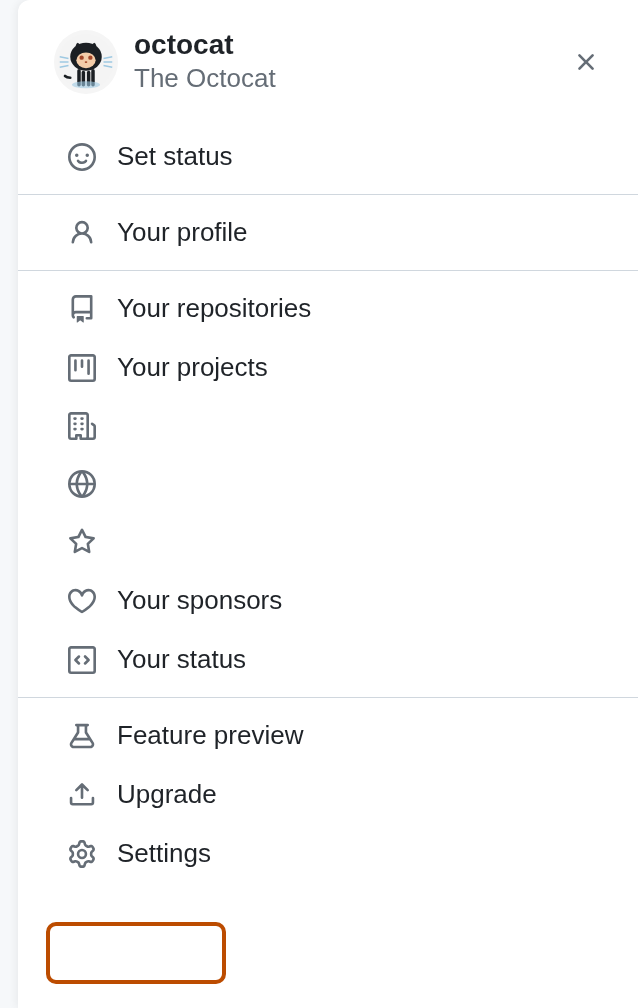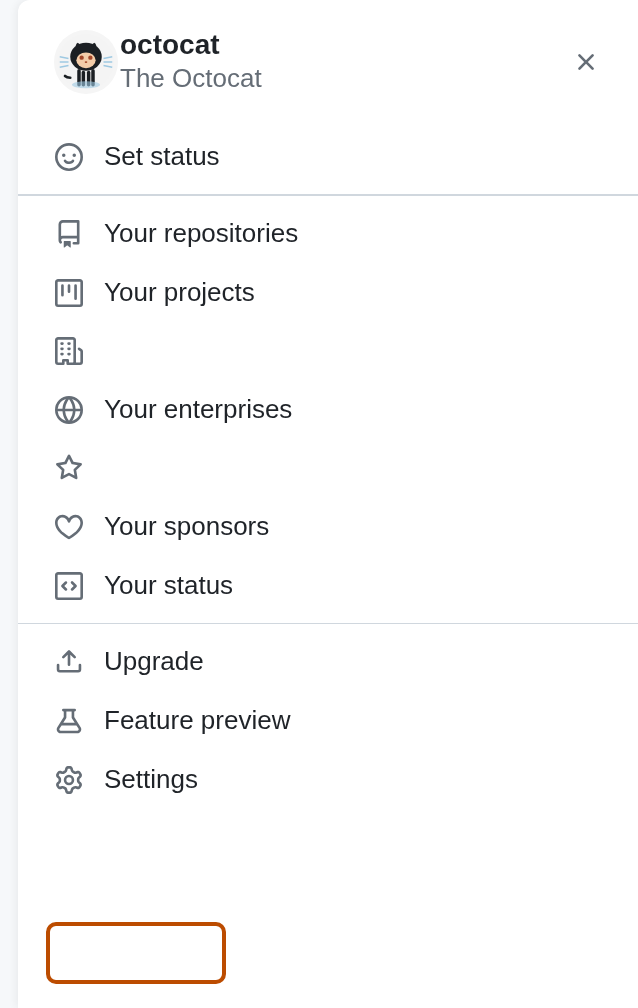--- a/index.html
+++ b/index.html
@@ -39,21 +39,21 @@
       align-items: center;
       justify-content: center;
       flex-shrink: 0;
       overflow: hidden;
     }
     .avatar svg {
       width: 56px;
       height: 56px;
     }
     .user-info {
-      margin-left: 2px;
+      margin-left: 16px;
       flex: 1;
     }
     .username {
       font-size: 28px;
       font-weight: 600;
       color: #1f2328;
       line-height: 1.2;
     }
     .display-name {
       font-size: 26px;
@@ -79,21 +79,21 @@
       padding: 8px 0;
     }
     .divider {
       height: 1px;
       background: #d0d7de;
       margin: 0;
     }
     .menu-item {
       display: flex;
       align-items: center;
-      padding: 14px 36px;
+      padding: 14px 49px;
       cursor: pointer;
       color: #1f2328;
       gap: 20px;
     }
     .menu-icon {
       width: 30px;
       height: 30px;
       display: flex;
       align-items: center;
       justify-content: center;
@@ -162,20 +162,30 @@
         <svg viewBox="0 0 16 16" fill="currentColor">
             <path d="M8 0a8 8 0 1 1 0 16A8 8 0 0 1 8 0ZM1.5 8a6.5 6.5 0 1 0 13 0 6.5 6.5 0 0 0-13 0Zm3.82 1.636a.75.75 0 0 1 1.038.175l.007.009c.103.118.22.222.35.31.264.178.683.37 1.285.37.602 0 1.02-.192 1.285-.371.13-.088.247-.192.35-.31l.007-.008a.75.75 0 0 1 1.222.87l-.022-.015c.02.013.021.015.021.015v.001l-.001.002-.002.003-.005.007-.014.019a2.066 2.066 0 0 1-.184.213c-.16.166-.338.316-.53.445-.63.418-1.37.638-2.127.629-.946 0-1.652-.308-2.126-.63a3.331 3.331 0 0 1-.715-.657l-.014-.02-.005-.006-.002-.003v-.002h-.001l.613-.432-.614.43a.75.75 0 0 1 .183-1.044ZM12 7a1 1 0 1 1-2 0 1 1 0 0 1 2 0ZM5 8a1 1 0 1 1 0-2 1 1 0 0 1 0 2Z"></path>
           </svg>
       </span>
       <span class="menu-label">Set status</span>
     </div>
   </div>
 
   <div class="divider"></div>
 
+  <div class="menu-section">
+    <div class="menu-item">
+      <span class="menu-icon">
+        <svg viewBox="0 0 16 16" fill="currentColor">
+            <path d="M10.561 8.073a6.005 6.005 0 0 1 3.432 5.142.75.75 0 1 1-1.498.07 4.5 4.5 0 0 0-8.99 0 .75.75 0 0 1-1.498-.07 6.004 6.004 0 0 1 3.431-5.142 3.999 3.999 0 1 1 5.123 0ZM10.5 5a2.5 2.5 0 1 0-5 0 2.5 2.5 0 0 0 5 0Z"></path>
+          </svg>
+      </span>
+      <span class="menu-label">Your profile</span>
+    </div>
+  </div>
 
   <div class="divider"></div>
 
   <div class="menu-section">
     <div class="menu-item">
       <span class="menu-icon">
         <svg viewBox="0 0 16 16" fill="currentColor">
             <path d="M2 2.5A2.5 2.5 0 0 1 4.5 0h8.75a.75.75 0 0 1 .75.75v12.5a.75.75 0 0 1-.75.75h-2.5a.75.75 0 0 1 0-1.5h1.75v-2h-8a1 1 0 0 0-.714 1.7.75.75 0 1 1-1.072 1.05A2.495 2.495 0 0 1 2 11.5Zm10.5-1h-8a1 1 0 0 0-1 1v6.708A2.486 2.486 0 0 1 4.5 9h8ZM5 12.25a.25.25 0 0 1 .25-.25h3.5a.25.25 0 0 1 .25.25v3.25a.25.25 0 0 1-.4.2l-1.45-1.087a.249.249 0 0 0-.3 0L5.4 15.7a.25.25 0 0 1-.4-.2Z"></path>
           </svg>
       </span>
@@ -195,21 +205,20 @@
             <path d="M1.75 16A1.75 1.75 0 0 1 0 14.25V1.75C0 .784.784 0 1.75 0h8.5C11.216 0 12 .784 12 1.75v12.5c0 .085-.006.168-.018.25h2.268a.25.25 0 0 0 .25-.25V8.285a.25.25 0 0 0-.111-.208l-1.055-.703a.749.749 0 1 1 .832-1.248l1.055.703c.487.325.779.871.779 1.456v5.965A1.75 1.75 0 0 1 14.25 16h-3.5a.766.766 0 0 1-.197-.026c-.099.017-.2.026-.303.026h-3a.75.75 0 0 1-.75-.75V14h-1v1.25a.75.75 0 0 1-.75.75Zm-.25-1.75c0 .138.112.25.25.25H4v-1.25a.75.75 0 0 1 .75-.75h2.5a.75.75 0 0 1 .75.75v1.25h2.25a.25.25 0 0 0 .25-.25V1.75a.25.25 0 0 0-.25-.25h-8.5a.25.25 0 0 0-.25.25ZM3.75 6h.5a.75.75 0 0 1 0 1.5h-.5a.75.75 0 0 1 0-1.5ZM3 3.75A.75.75 0 0 1 3.75 3h.5a.75.75 0 0 1 0 1.5h-.5A.75.75 0 0 1 3 3.75Zm4 3A.75.75 0 0 1 7.75 6h.5a.75.75 0 0 1 0 1.5h-.5A.75.75 0 0 1 7 6.75ZM7.75 3h.5a.75.75 0 0 1 0 1.5h-.5a.75.75 0 0 1 0-1.5ZM3 9.75A.75.75 0 0 1 3.75 9h.5a.75.75 0 0 1 0 1.5h-.5A.75.75 0 0 1 3 9.75ZM7.75 9h.5a.75.75 0 0 1 0 1.5h-.5a.75.75 0 0 1 0-1.5Z"></path>
           </svg>
       </span>
     </div>
     <div class="menu-item">
       <span class="menu-icon">
         <svg viewBox="0 0 16 16" fill="currentColor">
             <path d="M8 0a8 8 0 1 1 0 16A8 8 0 0 1 8 0ZM5.78 8.75a9.64 9.64 0 0 0 1.363 4.177c.255.426.542.832.857 1.215.245-.296.551-.705.857-1.215A9.64 9.64 0 0 0 10.22 8.75Zm4.44-1.5a9.64 9.64 0 0 0-1.363-4.177c-.307-.51-.612-.919-.857-1.215a9.927 9.927 0 0 0-.857 1.215A9.64 9.64 0 0 0 5.78 7.25Zm-5.944 1.5H1.543a6.507 6.507 0 0 0 4.666 5.5c-.123-.181-.24-.365-.352-.552-.715-1.192-1.437-2.874-1.581-4.948Zm-2.733-1.5h2.733c.144-2.074.866-3.756 1.58-4.948.12-.197.237-.381.353-.552a6.507 6.507 0 0 0-4.666 5.5Zm10.181 1.5c-.144 2.074-.866 3.756-1.58 4.948-.12.197-.237.381-.353.552a6.507 6.507 0 0 0 4.666-5.5Zm2.733-1.5a6.507 6.507 0 0 0-4.666-5.5c.123.181.24.365.353.552.714 1.192 1.436 2.874 1.58 4.948Z"></path>
           </svg>
       </span>
-      <span class="menu-label">Your enterprises</span>
     </div>
     <div class="menu-item">
       <span class="menu-icon">
         <svg viewBox="0 0 16 16" fill="currentColor">
             <path d="M8 .25a.75.75 0 0 1 .673.418l1.882 3.815 4.21.612a.75.75 0 0 1 .416 1.279l-3.046 2.97.719 4.192a.751.751 0 0 1-1.088.791L8 12.347l-3.766 1.98a.75.75 0 0 1-1.088-.79l.72-4.194L.818 6.374a.75.75 0 0 1 .416-1.28l4.21-.611L7.327.668A.75.75 0 0 1 8 .25Zm0 2.445L6.615 5.5a.75.75 0 0 1-.564.41l-3.097.45 2.24 2.184a.75.75 0 0 1 .216.664l-.528 3.084 2.769-1.456a.75.75 0 0 1 .698 0l2.77 1.456-.53-3.084a.75.75 0 0 1 .216-.664l2.24-2.183-3.096-.45a.75.75 0 0 1-.564-.41L8 2.694Z"></path>
           </svg>
       </span>
     </div>
     <div class="menu-item">
       <span class="menu-icon">
@@ -225,40 +234,40 @@
             <path d="M0 1.75C0 .784.784 0 1.75 0h12.5C15.216 0 16 .784 16 1.75v12.5A1.75 1.75 0 0 1 14.25 16H1.75A1.75 1.75 0 0 1 0 14.25Zm1.75-.25a.25.25 0 0 0-.25.25v12.5c0 .138.112.25.25.25h12.5a.25.25 0 0 0 .25-.25V1.75a.25.25 0 0 0-.25-.25Zm7.47 3.97a.75.75 0 0 1 1.06 0l2 2a.75.75 0 0 1 0 1.06l-2 2a.749.749 0 0 1-1.275-.326.749.749 0 0 1 .215-.734L10.69 8 9.22 6.53a.75.75 0 0 1 0-1.06ZM6.78 6.53 5.31 8l1.47 1.47a.749.749 0 0 1-.326 1.275.749.749 0 0 1-.734-.215l-2-2a.75.75 0 0 1 0-1.06l2-2a.751.751 0 0 1 1.042.018.751.751 0 0 1 .018 1.042Z"></path>
           </svg>
       </span>
       <span class="menu-label">Your status</span>
     </div>
   </div>
 
   <div class="divider"></div>
 
   <div class="menu-section">
+    <div class="menu-item">
+      <span class="menu-icon">
+        <svg viewBox="0 0 16 16" fill="currentColor">
+            <path d="M5 5.782V2.5h-.25a.75.75 0 0 1 0-1.5h6.5a.75.75 0 0 1 0 1.5H11v3.282l3.666 5.76C15.619 13.04 14.543 15 12.767 15H3.233c-1.776 0-2.852-1.96-1.899-3.458Zm-2.4 6.565a.75.75 0 0 0 .633 1.153h9.534a.75.75 0 0 0 .633-1.153L12.225 10.5h-8.45ZM9.5 2.5h-3V6c0 .143-.04.283-.117.403L4.73 9h6.54L9.617 6.403A.746.746 0 0 1 9.5 6Z"></path>
+          </svg>
+      </span>
+      <span class="menu-label">Feature preview</span>
+    </div>
     <div class="menu-item">
       <span class="menu-icon">
         <svg viewBox="0 0 16 16" fill="currentColor">
             <path d="M2.75 14A1.75 1.75 0 0 1 1 12.25v-2.5a.75.75 0 0 1 1.5 0v2.5c0 .138.112.25.25.25h10.5a.25.25 0 0 0 .25-.25v-2.5a.75.75 0 0 1 1.5 0v2.5A1.75 1.75 0 0 1 13.25 14Z"></path>
             <path d="M11.78 4.72a.749.749 0 1 1-1.06 1.06L8.75 3.811V9.5a.75.75 0 0 1-1.5 0V3.811L5.28 5.78a.749.749 0 1 1-1.06-1.06l3.25-3.25a.749.749 0 0 1 1.06 0l3.25 3.25Z"></path>
           </svg>
       </span>
       <span class="menu-label">Upgrade</span>
     </div>
     <div class="menu-item">
       <span class="menu-icon">
         <svg viewBox="0 0 16 16" fill="currentColor">
-            <path d="M5 5.782V2.5h-.25a.75.75 0 0 1 0-1.5h6.5a.75.75 0 0 1 0 1.5H11v3.282l3.666 5.76C15.619 13.04 14.543 15 12.767 15H3.233c-1.776 0-2.852-1.96-1.899-3.458Zm-2.4 6.565a.75.75 0 0 0 .633 1.153h9.534a.75.75 0 0 0 .633-1.153L12.225 10.5h-8.45ZM9.5 2.5h-3V6c0 .143-.04.283-.117.403L4.73 9h6.54L9.617 6.403A.746.746 0 0 1 9.5 6Z"></path>
-          </svg>
-      </span>
-      <span class="menu-label">Feature preview</span>
-    </div>
-    <div class="menu-item">
-      <span class="menu-icon">
-        <svg viewBox="0 0 16 16" fill="currentColor">
             <path d="M8 0a8.2 8.2 0 0 1 .701.031C9.444.095 9.99.645 10.16 1.29l.288 1.107c.018.066.079.158.212.224.231.114.454.243.668.386.123.082.233.09.299.071l1.103-.303c.644-.176 1.392.021 1.82.63.27.385.506.792.704 1.218.315.675.111 1.422-.364 1.891l-.814.806c-.049.048-.098.147-.088.294.016.257.016.515 0 .772-.01.147.038.246.088.294l.814.806c.475.469.679 1.216.364 1.891a7.977 7.977 0 0 1-.704 1.217c-.428.61-1.176.807-1.82.63l-1.102-.302c-.067-.019-.177-.011-.3.071a5.909 5.909 0 0 1-.668.386c-.133.066-.194.158-.211.224l-.29 1.106c-.168.646-.715 1.196-1.458 1.26a8.006 8.006 0 0 1-1.402 0c-.743-.064-1.289-.614-1.458-1.26l-.289-1.106c-.018-.066-.079-.158-.212-.224a5.738 5.738 0 0 1-.668-.386c-.123-.082-.233-.09-.299-.071l-1.103.303c-.644.176-1.392-.021-1.82-.63a8.12 8.12 0 0 1-.704-1.218c-.315-.675-.111-1.422.363-1.891l.815-.806c.05-.048.098-.147.088-.294a6.214 6.214 0 0 1 0-.772c.01-.147-.038-.246-.088-.294l-.815-.806C.635 6.045.431 5.298.746 4.623a7.92 7.92 0 0 1 .704-1.217c.428-.61 1.176-.807 1.82-.63l1.102.302c.067.019.177.011.3-.071.214-.143.437-.272.668-.386.133-.066.194-.158.211-.224l.29-1.106C6.009.645 6.556.095 7.299.03 7.53.01 7.764 0 8 0Zm-.571 1.525c-.036.003-.108.036-.137.146l-.289 1.105c-.147.561-.549.967-.998 1.189-.173.086-.34.183-.5.29-.417.278-.97.423-1.529.27l-1.103-.303c-.109-.03-.175.016-.195.045-.22.312-.412.644-.573.99-.014.031-.021.11.059.19l.815.806c.411.406.562.957.53 1.456a4.709 4.709 0 0 0 0 .582c.032.499-.119 1.05-.53 1.456l-.815.806c-.081.08-.073.159-.059.19.162.346.353.677.573.989.02.03.085.076.195.046l1.102-.303c.56-.153 1.113-.008 1.53.27.161.107.328.204.501.29.447.222.85.629.997 1.189l.289 1.105c.029.109.101.143.137.146a6.6 6.6 0 0 0 1.142 0c.036-.003.108-.036.137-.146l.289-1.105c.147-.561.549-.967.998-1.189.173-.086.34-.183.5-.29.417-.278.97-.423 1.529-.27l1.103.303c.109.029.175-.016.195-.045.22-.313.411-.644.573-.99.014-.031.021-.11-.059-.19l-.815-.806c-.411-.406-.562-.957-.53-1.456a4.709 4.709 0 0 0 0-.582c-.032-.499.119-1.05.53-1.456l.815-.806c.081-.08.073-.159.059-.19a6.464 6.464 0 0 0-.573-.989c-.02-.03-.085-.076-.195-.046l-1.102.303c-.56.153-1.113.008-1.53-.27a4.44 4.44 0 0 0-.501-.29c-.447-.222-.85-.629-.997-1.189l-.289-1.105c-.029-.11-.101-.143-.137-.146a6.6 6.6 0 0 0-1.142 0ZM11 8a3 3 0 1 1-6 0 3 3 0 0 1 6 0ZM9.5 8a1.5 1.5 0 1 0-3.001.001A1.5 1.5 0 0 0 9.5 8Z"></path>
           </svg>
       </span>
       <span class="menu-label">Settings</span>
     </div>
   </div>
 
 </div>
 
 <div class="highlight-box"></div>

